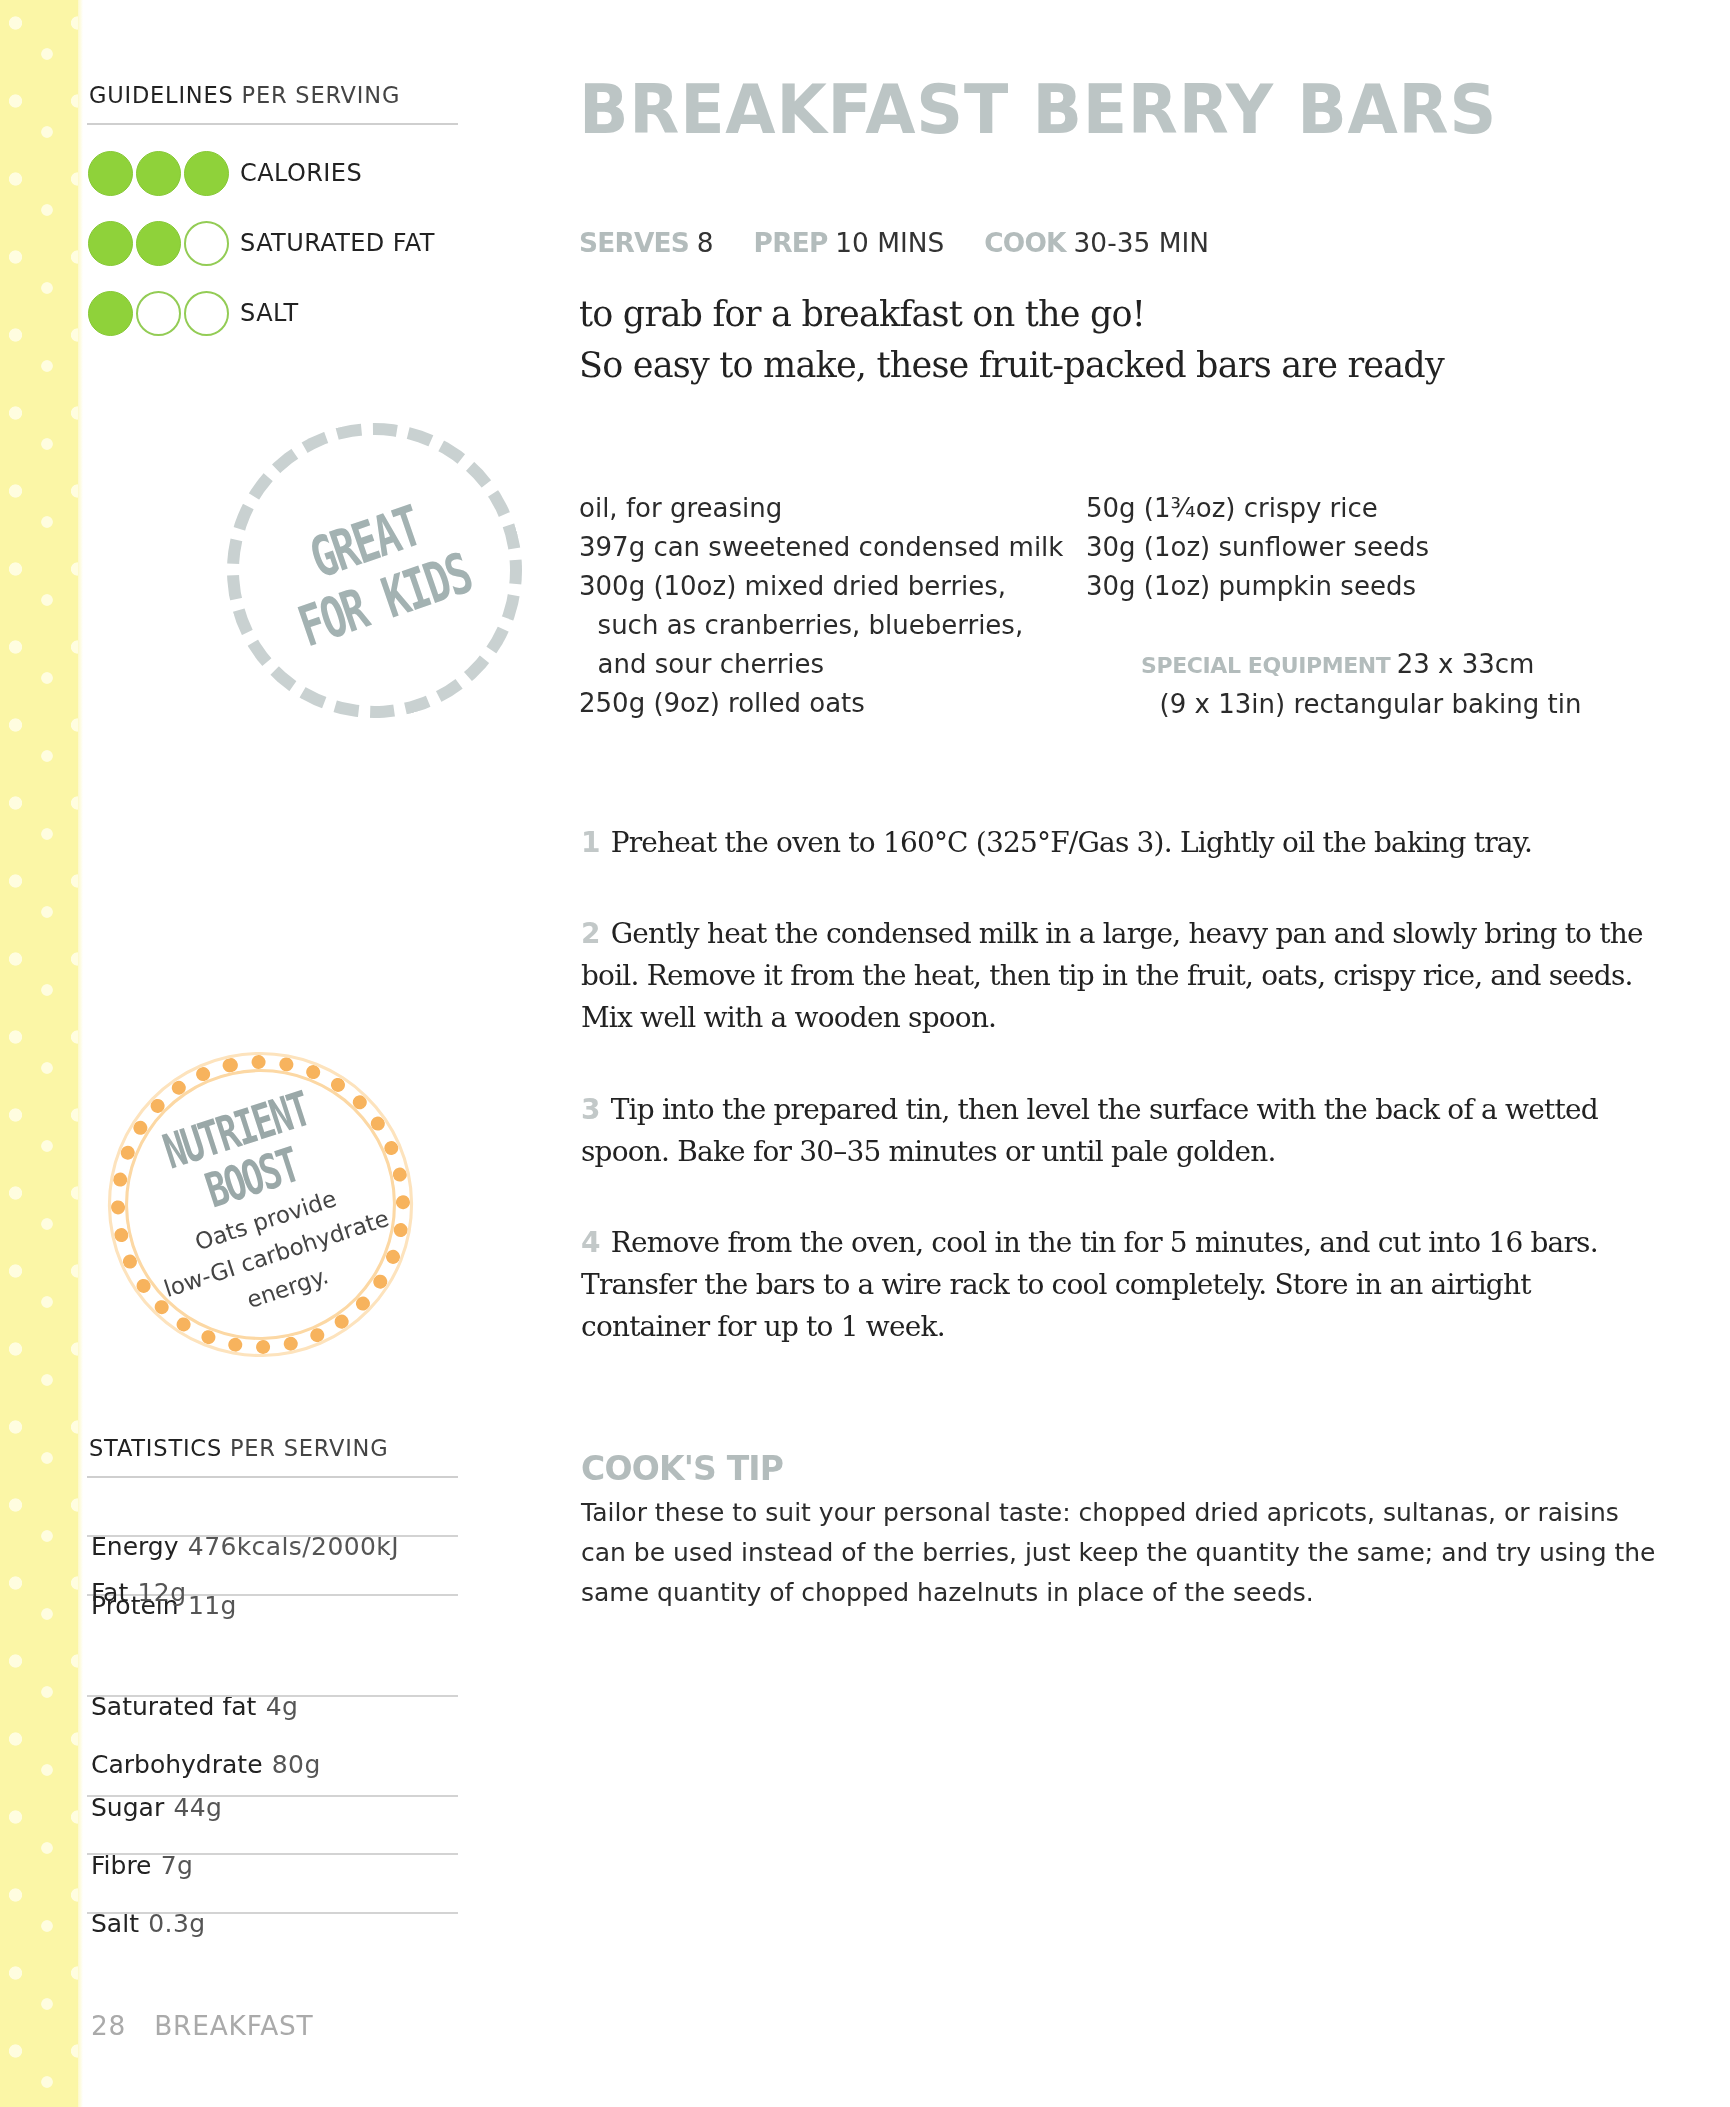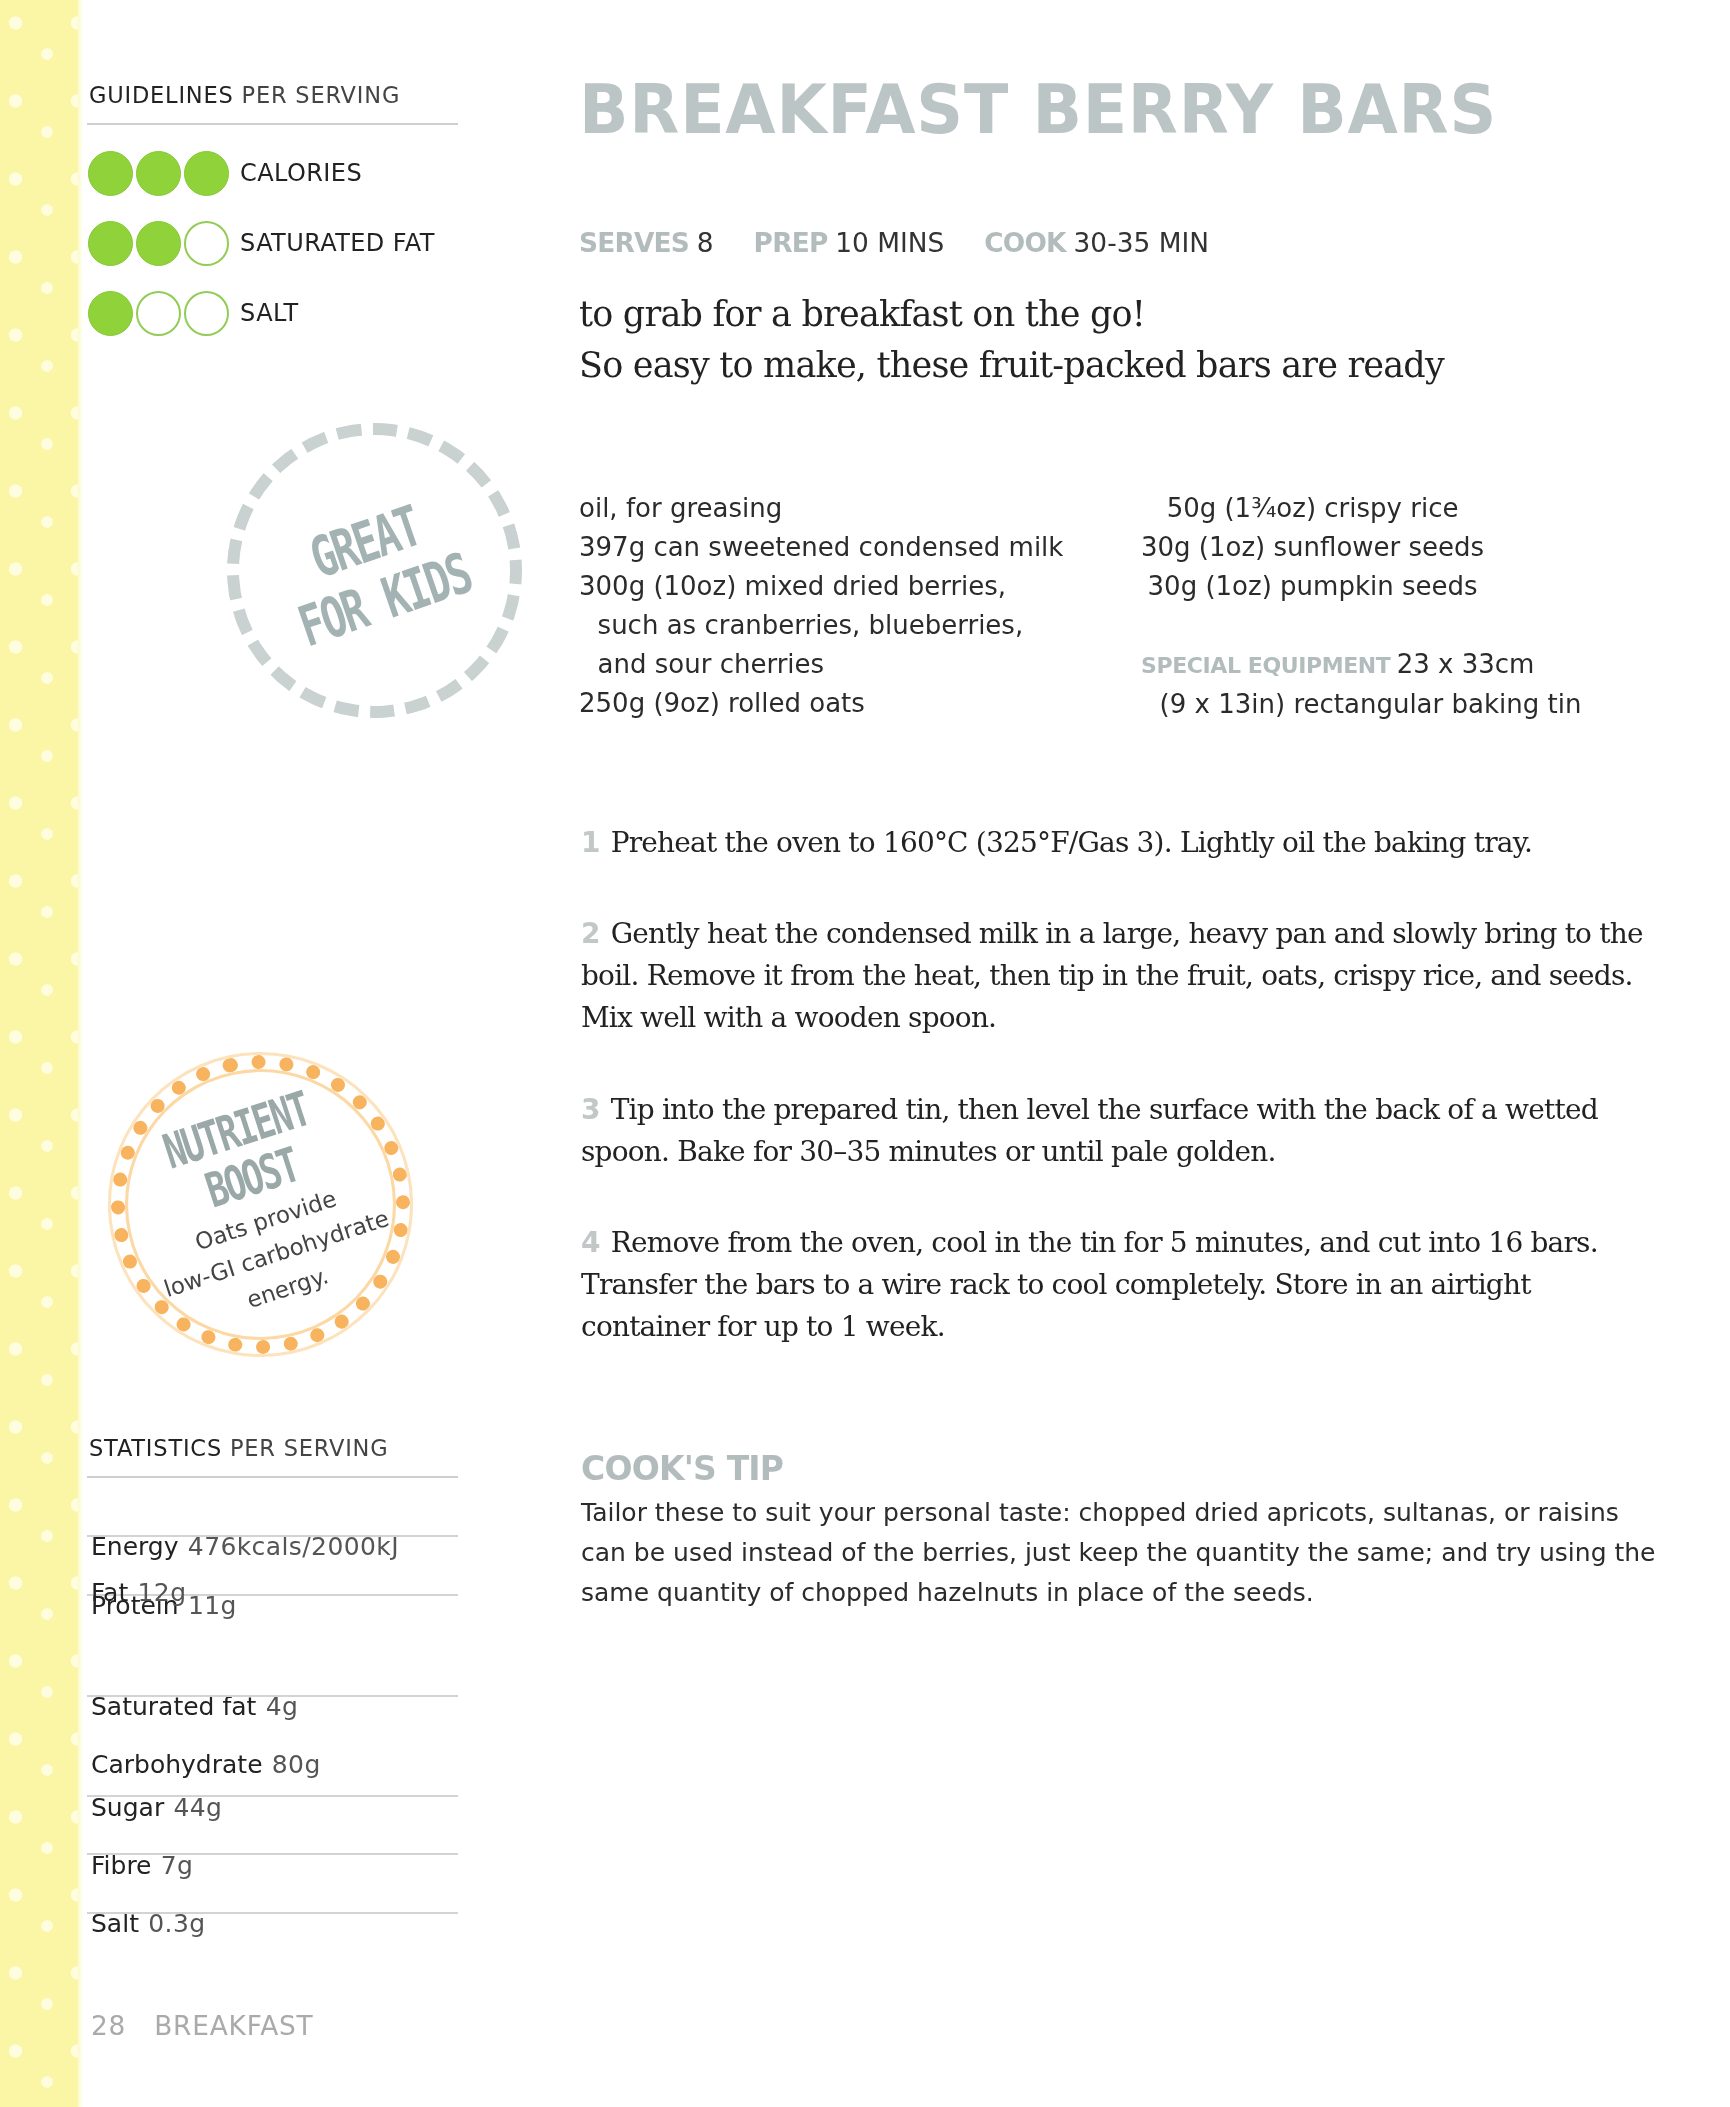--- a/index.html
+++ b/index.html
@@ -77,21 +77,21 @@
   .meta { position: absolute; left: 579px; top: 227px; font-size: 26.4px; color: #333; display: flex; }
   .meta .lbl { font-weight: bold; color: #b3bcbc; letter-spacing: -0.8px; margin-right: 7.8px; }
   .meta .item { margin-right: 40px; }
   .intro {
     position: absolute; left: 579px; top: 289px; width: 948px;
     font-family: "DejaVu Serif", serif; font-size: 35px; line-height: 51px; color: #222;
     letter-spacing: -0.8px;
   }
   .ing-col { position: absolute; top: 489px; font-size: 26px; line-height: 39px; color: #2b2b2b; }
   .ing-col.c1 { left: 579px; }
-  .ing-col.c2 { left: 1141px; text-align: center; }
+  .ing-col.c2 { left: 1086px; }
   .ing-col .indent { padding-left: 18.6px; }
   .equip { position: absolute; left: 1141px; top: 645px; font-size: 26px; line-height: 39px; color: #2b2b2b; }
   .equip .lbl { font-weight: bold; color: #b3bcbc; font-size: 22px; letter-spacing: -0.4px; margin-right: 6.2px; }
   .equip .indent { padding-left: 18.6px; }
 
   .step {
     position: absolute; left: 581px; width: 1064px;
     font-family: "DejaVu Serif", serif; font-size: 28px; line-height: 42px; color: #222;
     letter-spacing: -0.8px;
   }

